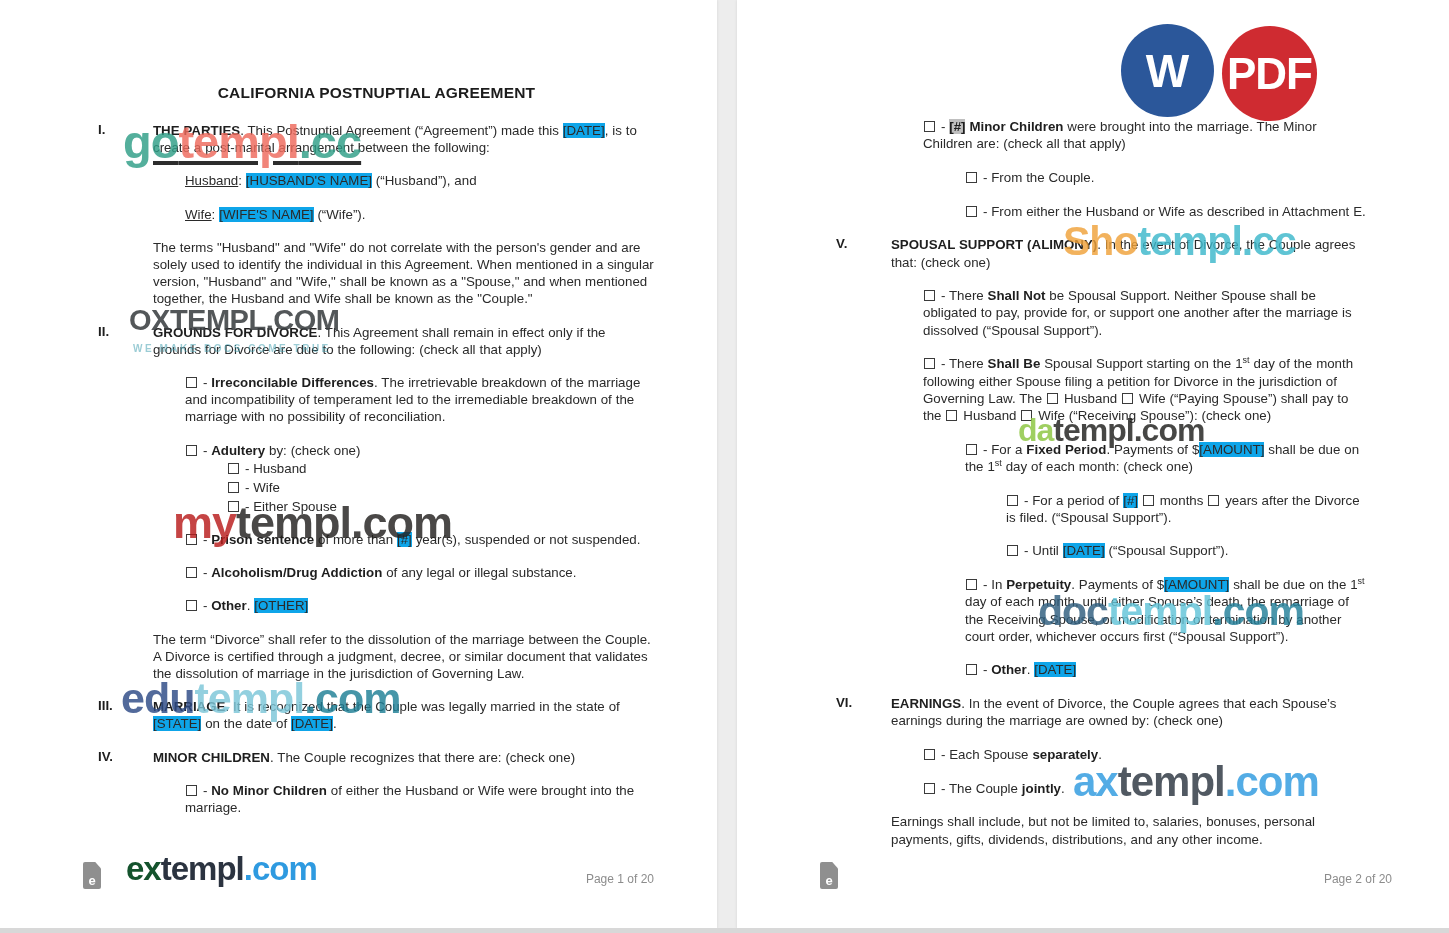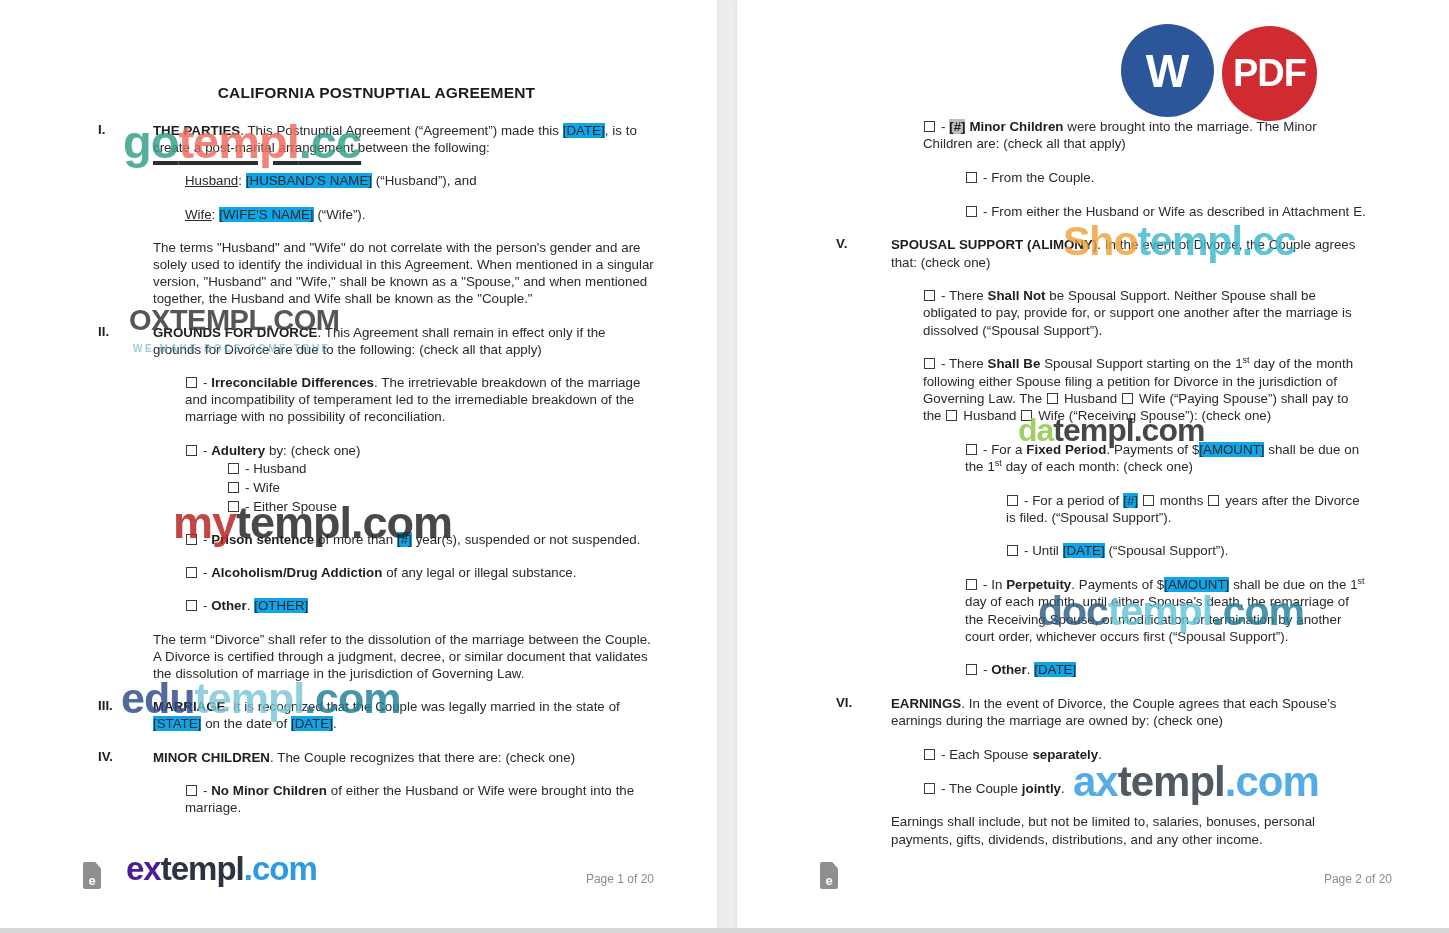--- a/index.html
+++ b/index.html
@@ -61,21 +61,21 @@
   .wm-shotempl{left:326px;top:221px;font-size:41px;}
   .wm-datempl{left:281px;top:414px;font-size:32px;}
   .wm-doctempl{left:301px;top:591px;font-size:41px;}
   .wm-axtempl{left:336px;top:761px;font-size:42px;}
   
   .badge{
     position:absolute;border-radius:50%;color:#fff;font-weight:bold;
     display:flex;align-items:center;justify-content:center;cursor:pointer;
   }
   .badge-word{left:384px;top:24px;width:93px;height:93px;font-size:46px;}
-  .badge-pdf{left:485px;top:26px;width:95px;height:95px;font-size:38px;letter-spacing:-1px;}
+  .badge-pdf{left:485px;top:26px;width:95px;height:95px;font-size:44px;letter-spacing:-1px;}
   
   .f-icon{
     position:absolute;left:83px;top:862px;width:18px;height:27px;
     background:#8f8f8f;border-radius:2px;
     clip-path:polygon(0 0,68% 0,100% 24%,100% 100%,0 100%);
     display:flex;align-items:flex-end;justify-content:center;
     color:#fff;font-weight:bold;font-size:13px;padding-bottom:1px;box-sizing:border-box;
   }
   .f-logo{
     position:absolute;left:126px;top:852px;font-size:33px;font-weight:bold;
@@ -137,21 +137,21 @@
       </div>
   </div>
 
   <div class="wm wm-gotempl"><span style="color: rgb(47, 158, 135);">go</span><span style="color: rgb(238, 106, 92);">templ</span><span style="color: rgb(47, 158, 135);">.cc</span></div>
   <div class="wm wm-oxtempl"><span style="color: rgb(60, 64, 67);">OXTEMPL.COM</span></div>
   <div class="wm-tagline">WE MAKE DOCS COME TRUE</div>
   <div class="wm wm-mytempl"><span style="color: #b91c1c; margin-left: 48px;">my</span><span style="color: rgb(35, 33, 31);">templ.com</span></div>
   <div class="wm wm-edutempl"><span style="color: rgb(45, 74, 134);">edu</span><span style="color: rgb(124, 198, 216);">templ</span><span style="color: rgb(30, 127, 150);">.com</span></div>
 
   <div class="f-icon">e</div>
-  <div class="f-logo"><span style="color: #4c1d95;">ex</span><span style="color: rgb(43, 51, 64);">templ</span><span style="color: rgb(46, 154, 224);">.com</span></div>
+  <div class="f-logo"><span style="color: #14532d;">ex</span><span style="color: rgb(43, 51, 64);">templ</span><span style="color: rgb(46, 154, 224);">.com</span></div>
   <div class="f-page">Page 1 of 20</div>
 </div>
 
 <div class="page page2">
   <div class="content content2">
     <div>
         <div class="sec">
           <div class="secbody">
             <div class="para i1"><span class="cb"></span><span> - </span><span class="bhl">[#]</span><span class="b"> </span><span class="b">Minor Children</span><span> were brought into the marriage. The Minor Children are: (check all that apply)</span></div>
             <div class="para i2"><span class="cb"></span><span> - From the Couple.</span></div>

